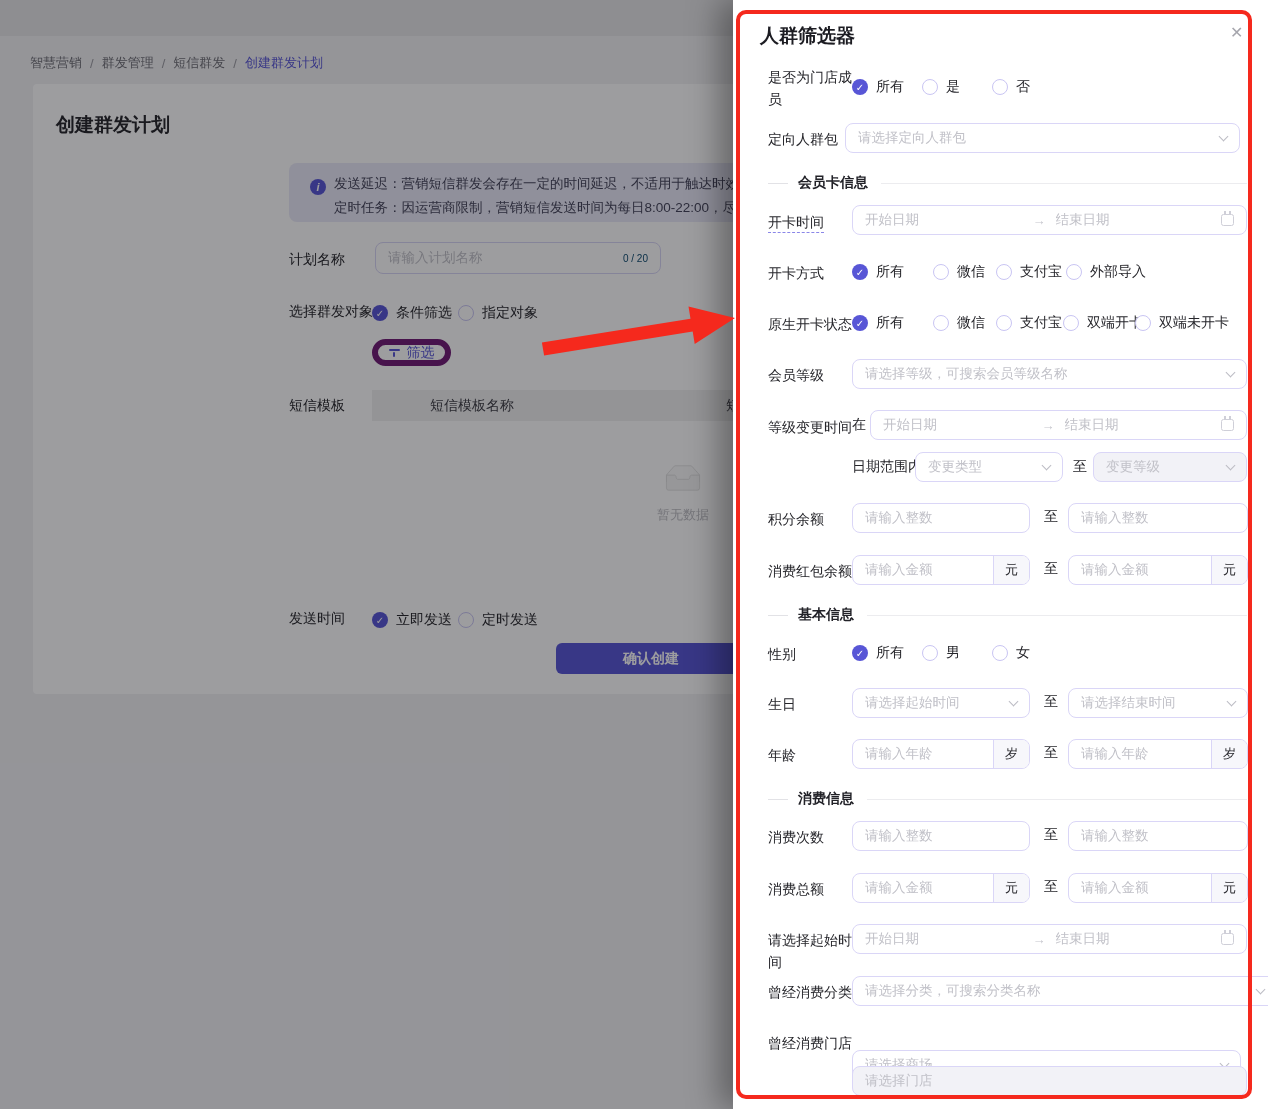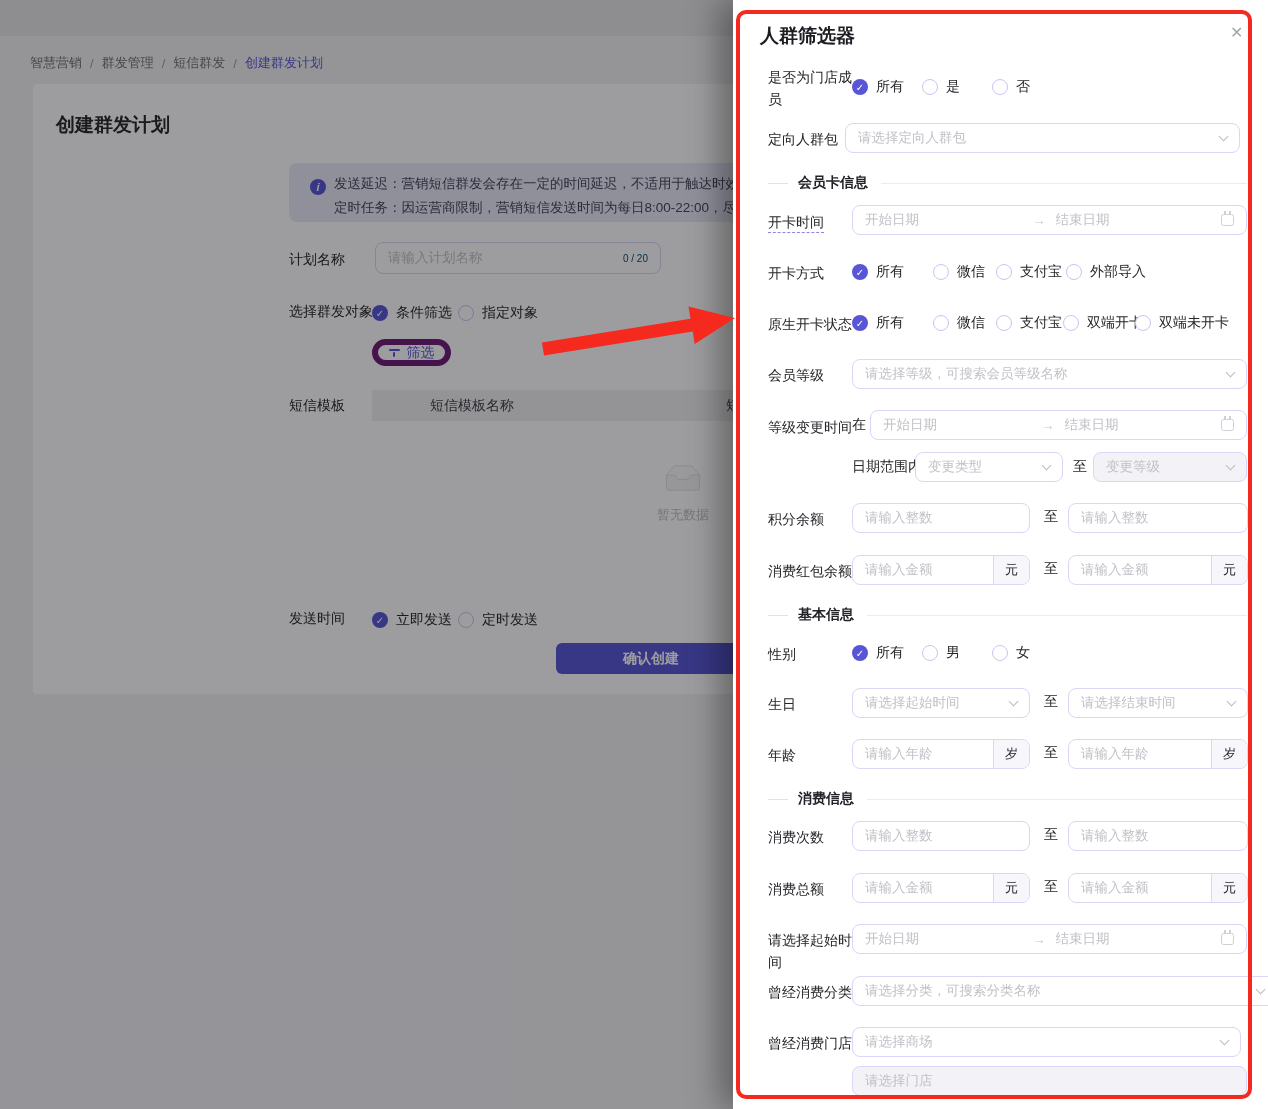--- a/index.html
+++ b/index.html
@@ -368,21 +368,21 @@
       <i class="cal"></i>
     </div>
 
     <div class="dlabel" style="top:981px">曾经消费分类</div>
     <div class="sel" style="left:119px;top:976px;width:425px">
       <span class="ph">请选择分类，可搜索分类名称</span>
       <i class="chev"></i>
     </div>
 
     <div class="dlabel" style="top:1032px">曾经消费门店</div>
-    <div class="sel" style="left:119px;top:1027px;width:389px">
+    <div class="sel" style="left:119px;top:1050px;width:389px">
       <span class="ph">请选择商场</span>
       <i class="chev"></i>
     </div>
     <div class="sel disabled" style="left:119px;top:1066px;width:395px">
       <span class="ph">请选择门店</span>
     </div>
   </div>
 
   <svg class="annot-arrow" width="220" height="60">
     <polygon points="21.9,42.6 690.5,318.8" display="none"></polygon>

